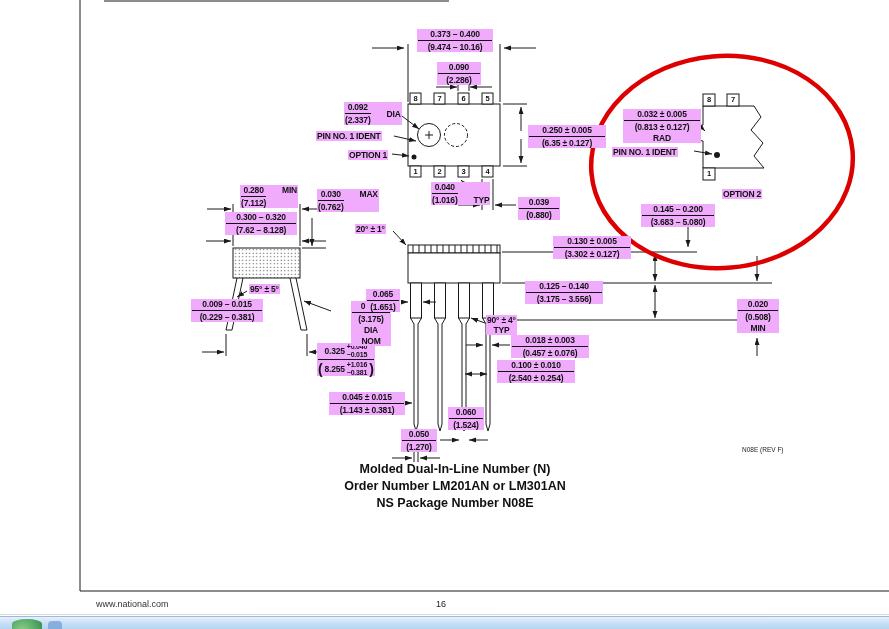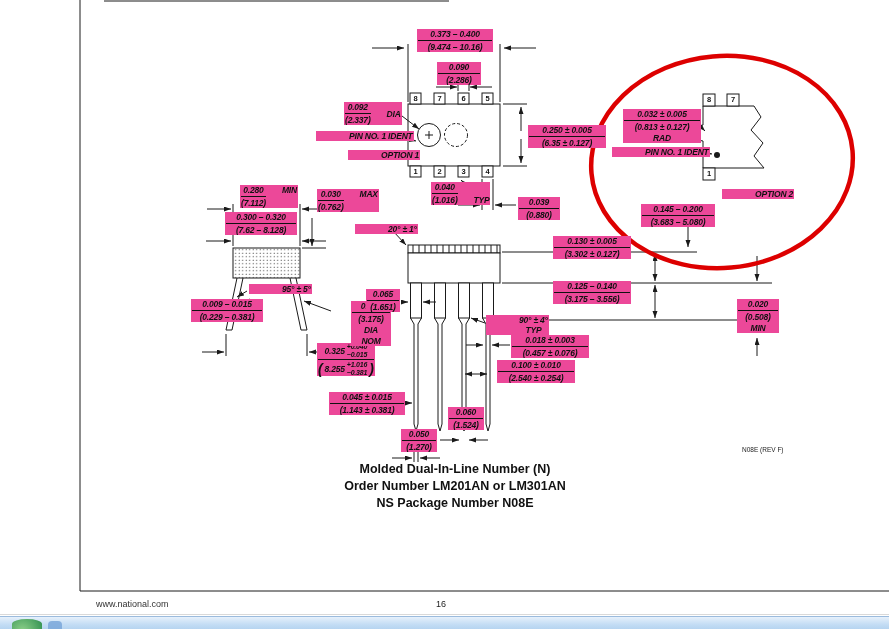--- a/index.html
+++ b/index.html
@@ -1,24 +1,24 @@
 <!DOCTYPE html>
 <html><head>
 <meta charset="utf-8">
 <style>
   html,body{margin:0;padding:0;background:#fff;}
   .screen{position:relative;width:889px;height:629px;background:#ffffff;overflow:hidden;
           font-family:"Liberation Sans", sans-serif;color:#111;}
 
   
   .dim{position:absolute;font-size:8.5px;font-weight:bold;line-height:10px;text-align:center;
-       background:#ec4899;color:#111;letter-spacing:-0.2px;padding:0 1px;font-style:italic;}
+       background:#f0abfc;color:#111;letter-spacing:-0.2px;padding:0 1px;}
   .dim .in{display:block;border-bottom:1px solid #111;padding:0 2px 1px;white-space:nowrap;}
   .dim .mm{display:block;padding-top:1px;white-space:nowrap;}
-  .dim .pl{display:block;white-space:nowrap;padding-left:32px;}
+  .dim .pl{display:block;white-space:nowrap;}
   .dimflex{display:flex;gap:16px;}
   .an-top{align-items:flex-start;} .an-mid{align-items:center;} .an-bot{align-items:flex-end;}
   .col{display:block;}
   .noteside{white-space:nowrap;}
   .noteb{display:block;padding-top:1px;}
 
   
   .trow{display:flex;align-items:center;justify-content:center;gap:2px;}
   .tunder{border-bottom:1px solid #111;padding-bottom:1px;margin-bottom:1px;}
   .stack{display:inline-flex;flex-direction:column;font-size:7px;line-height:7.5px;text-align:left;}
@@ -369,21 +369,21 @@
   <div class="dim" style="left:366px;top:289px;width:32px">
     <span class="in">0.065</span>
     <span class="mm">(1.651)</span>
   </div>
 
   <div class="dim" style="left:553px;top:236px;width:76px">
     <span class="in">0.130 ± 0.005</span>
     <span class="mm">(3.302 ± 0.127)</span>
   </div>
 
-  <div class="dim" style="left:553px;top:281px;width:76px">
+  <div class="dim" style="left:525px;top:281px;width:76px">
     <span class="in">0.125 – 0.140</span>
     <span class="mm">(3.175 – 3.556)</span>
   </div>
 
   <div class="dim" style="left:486px;top:315px">
     <span class="pl">90° ± 4°</span>
     <span class="pl">TYP</span>
   </div>
 
   <div class="dim" style="left:511px;top:335px;width:76px">

